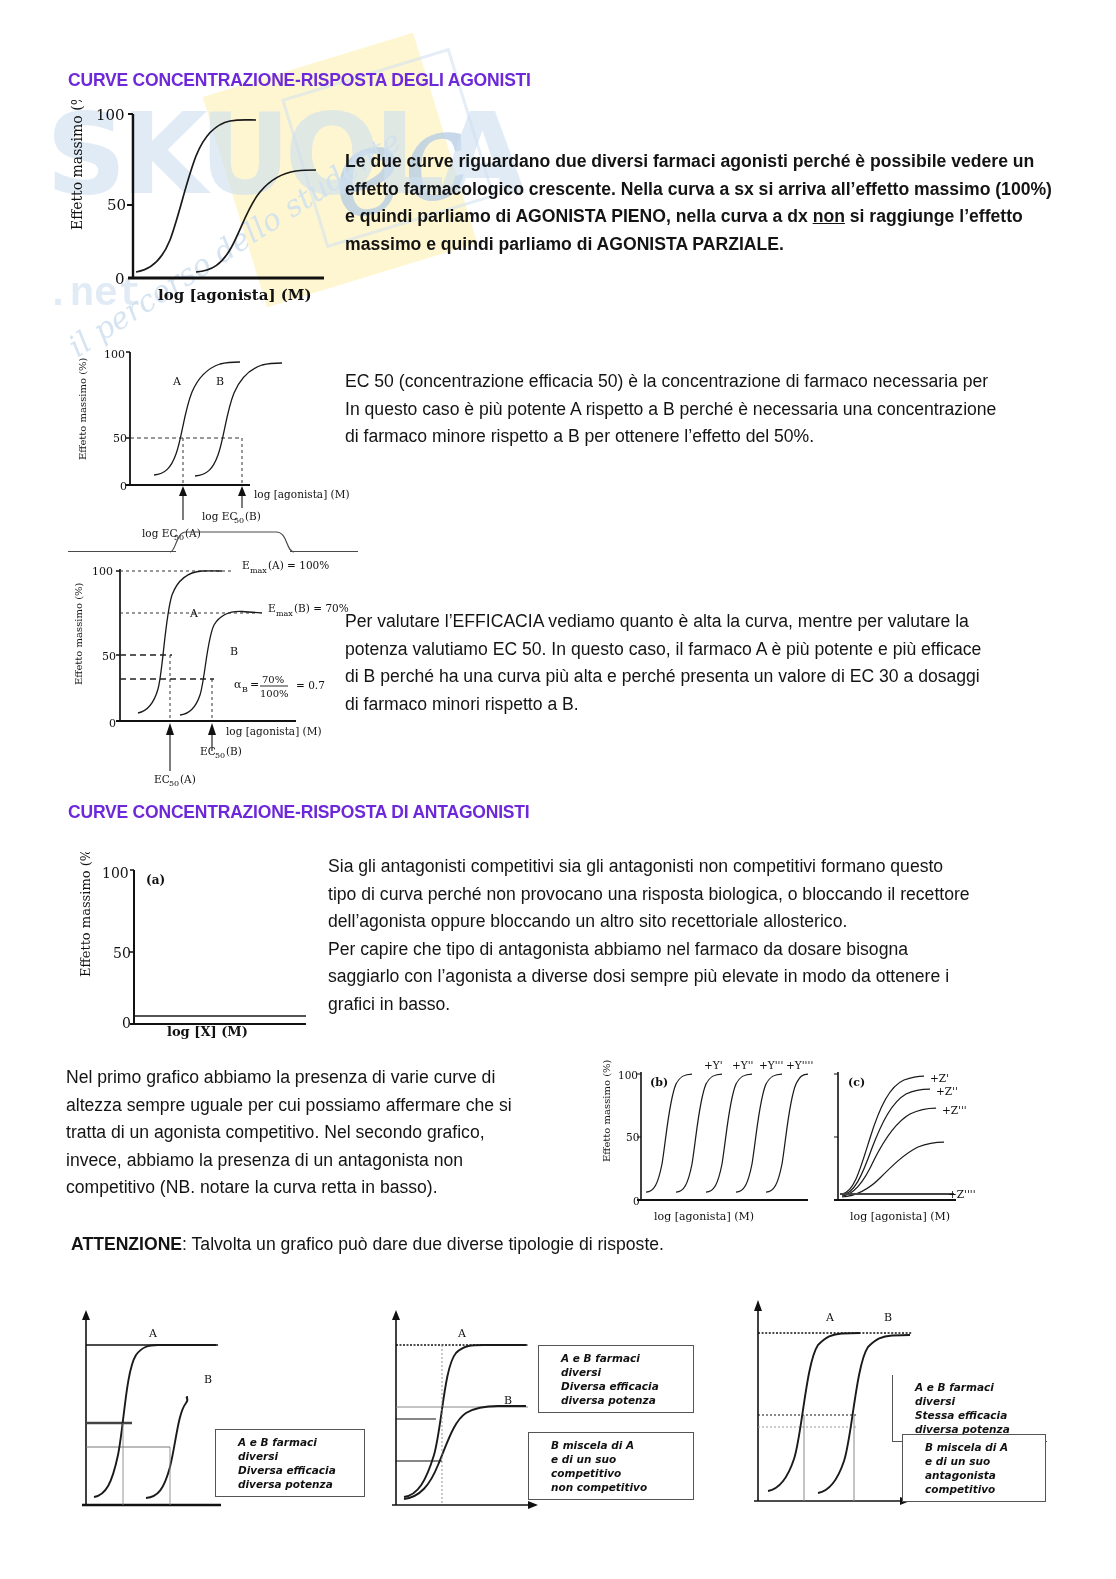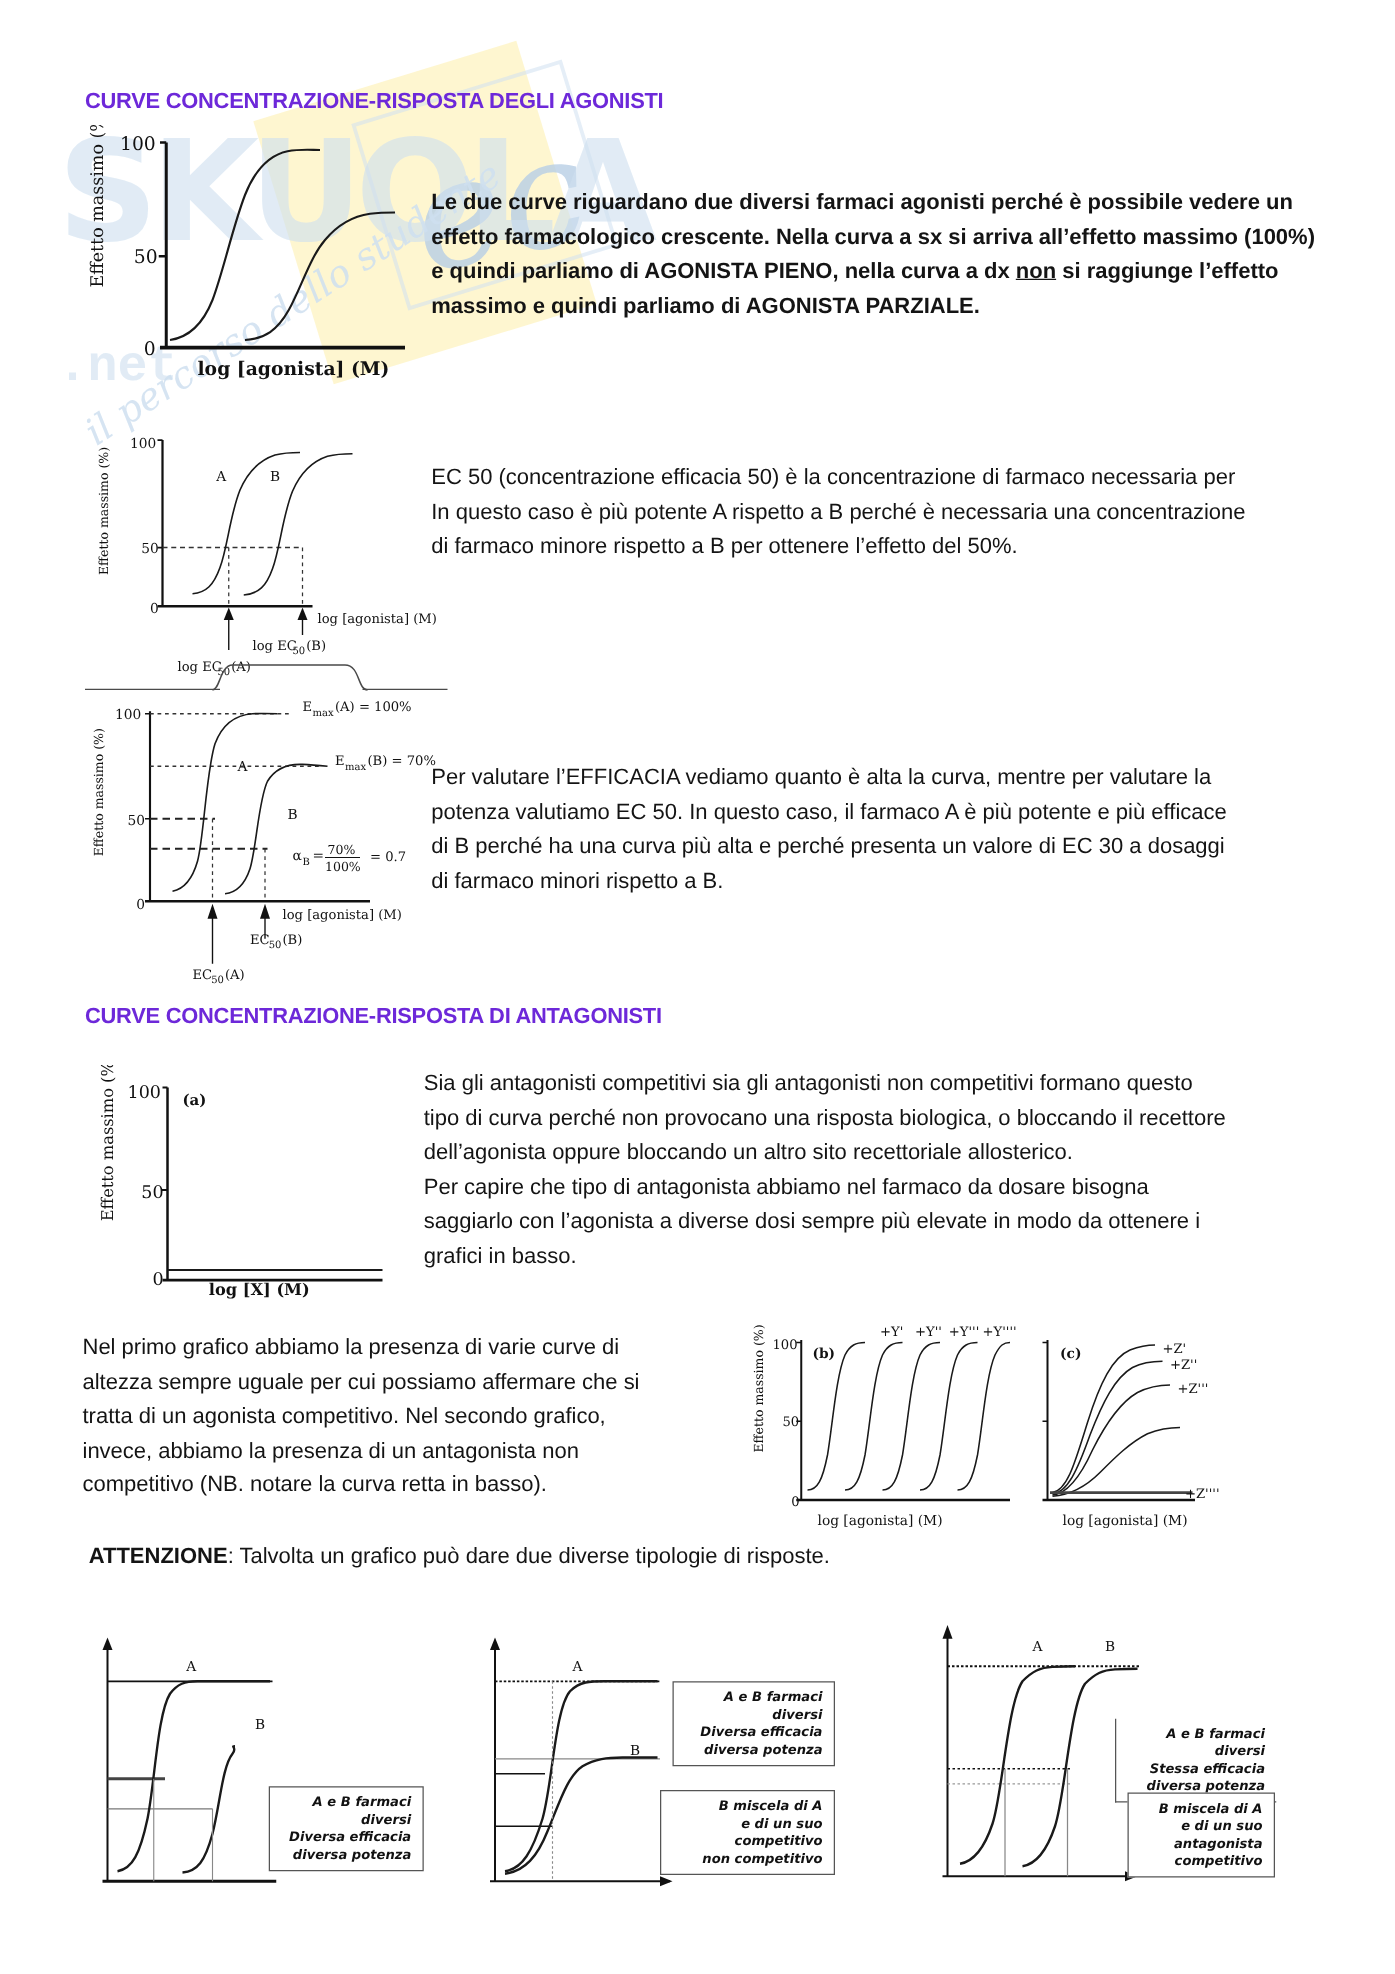--- a/index.html
+++ b/index.html
@@ -52,21 +52,21 @@
   .b{font-weight:bold;}
 
   
   .fig{position:absolute;z-index:4;}
   .fig svg{display:block;}
 
   .note-box{
     position:absolute;border:1px solid #555;background:#fff;
     font-family:"DejaVu Sans", sans-serif;
     font-weight:bold;font-style:italic;font-size:10.5px;line-height:14px;
-    text-align:right;padding:5px 9px;color:#111;z-index:6;
+    text-align:left;padding:5px 22px;color:#111;z-index:6;
   }
   .hr-thin{position:absolute;height:1px;background:#4a4a4a;z-index:4;}
 </style>
 </head>
 <body>
 
 <div class="page">
 
   <div class="wm wm-diag"></div>
   <div class="wm wm-diag2"></div>
@@ -233,21 +233,21 @@
 
       <path d="M62 164 L234 164" stroke="#1a1a1a" stroke-width="1.5" fill="none"></path>
     </svg>
   </div>
   <div class="fig" style="left:167px;top:1020px;text-align:center;">
     <svg width="140" height="22" viewBox="0 0 140 22">
         <text x="0" y="16" font-family="DejaVu Serif, serif" font-size="13" font-weight="bold" fill="#111">log [X] (M)</text>
       </svg>
   </div>
 
-  <div class="para" style="left:339px;top:853px;width:720px;">
+  <div class="para" style="left:328px;top:853px;width:720px;">
     <p>Sia gli antagonisti competitivi sia gli antagonisti non competitivi formano questo</p>
     <p>tipo di curva perché non provocano una risposta biologica, o bloccando il recettore</p>
     <p>dell’agonista oppure bloccando un altro sito recettoriale allosterico.</p>
     <p>Per capire che tipo di antagonista abbiamo nel farmaco da dosare bisogna</p>
     <p>saggiarlo con l’agonista a diverse dosi sempre più elevate in modo da ottenere i</p>
     <p>grafici in basso.</p>
   </div>
 
   <div class="para" style="left:66px;top:1064px;width:500px;">
     <p>Nel primo grafico abbiamo la presenza di varie curve di</p>

